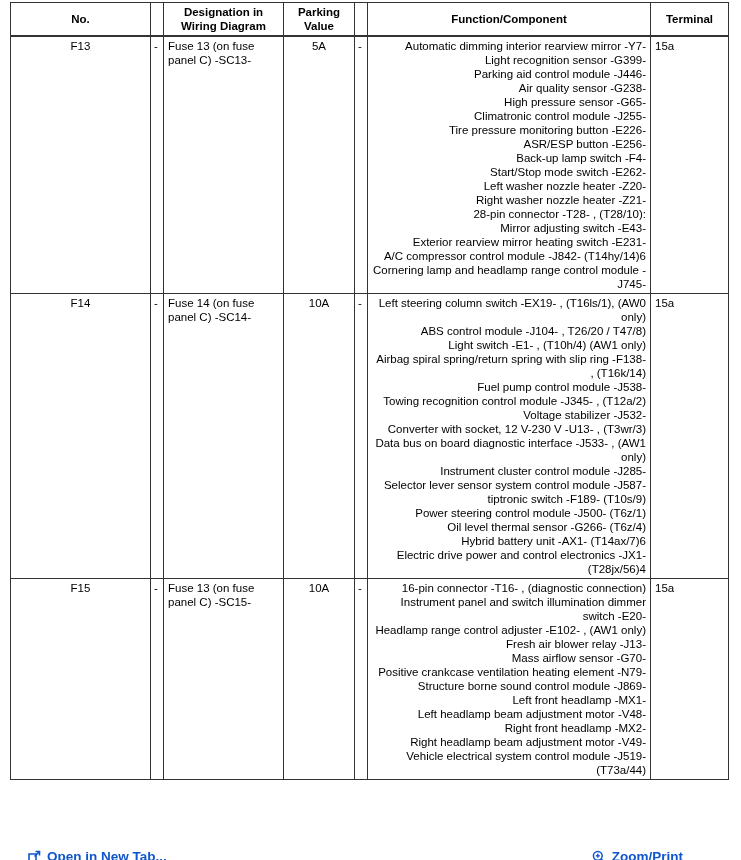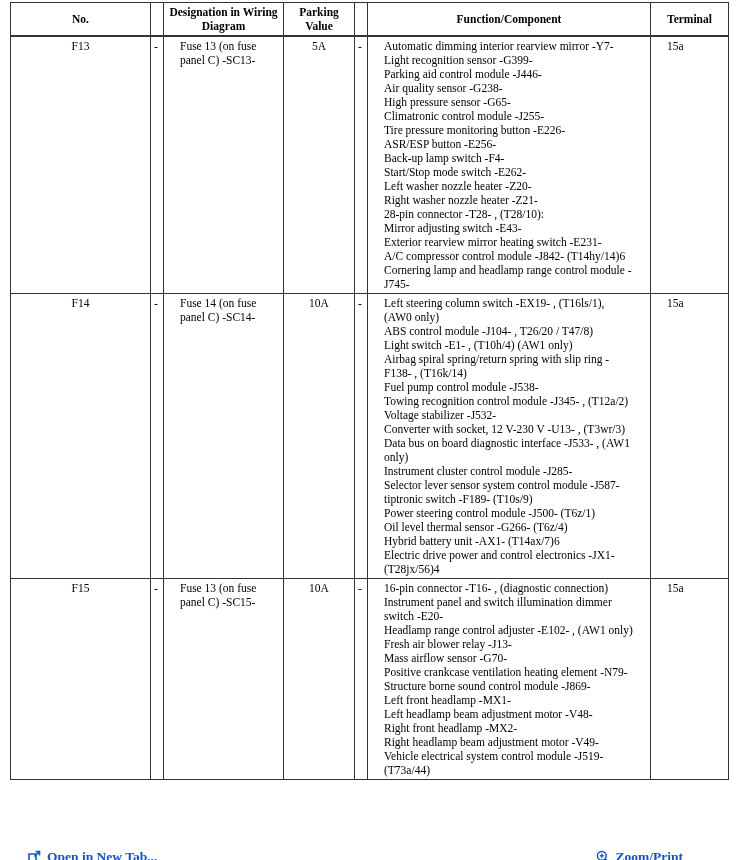--- a/index.html
+++ b/index.html
@@ -2,53 +2,53 @@
 <html><head>
 <meta charset="utf-8">
 <style>
   html, body { margin: 0; padding: 0; background: #ffffff; }
   .page {
     position: relative;
     width: 741px;
     height: 860px;
     overflow: hidden;
     background: #ffffff;
-    font-family: Liberation Serif, serif;
+    font-family: Liberation Sans, sans-serif;
   }
   table.fuse-table {
     position: absolute;
     left: 10px;
     top: 2px;
     width: 718px;
     border-collapse: collapse;
     table-layout: fixed;
   }
   .fuse-table th, .fuse-table td {
     border: 1px solid #333333;
     color: #000000;
     font-size: 11.5px;
     line-height: 14px;
     vertical-align: top;
-    padding: 2px 16px;
+    padding: 2px 4px;
     overflow: hidden;
     word-wrap: break-word;
   }
   .fuse-table thead th {
     font-weight: bold;
     text-align: center;
     vertical-align: middle;
     height: 26px;
     padding: 2px 3px;
     border-bottom: 2px solid #333333;
   }
   td.no-cell { text-align: center; }
   td.dash-cell { padding: 2px 1px 2px 3px; }
   td.nominal-cell { text-align: center; }
   td.terminal-cell { }
-  .fn-line { margin: 0; }
+  .fn-line { margin: 0; text-align: right; }
 
   .footer-bar {
     position: absolute;
     left: 0;
     top: 849px;
     width: 741px;
     height: 24px;
     box-sizing: border-box;
     padding: 0 58px 0 28px;
     display: flex;

